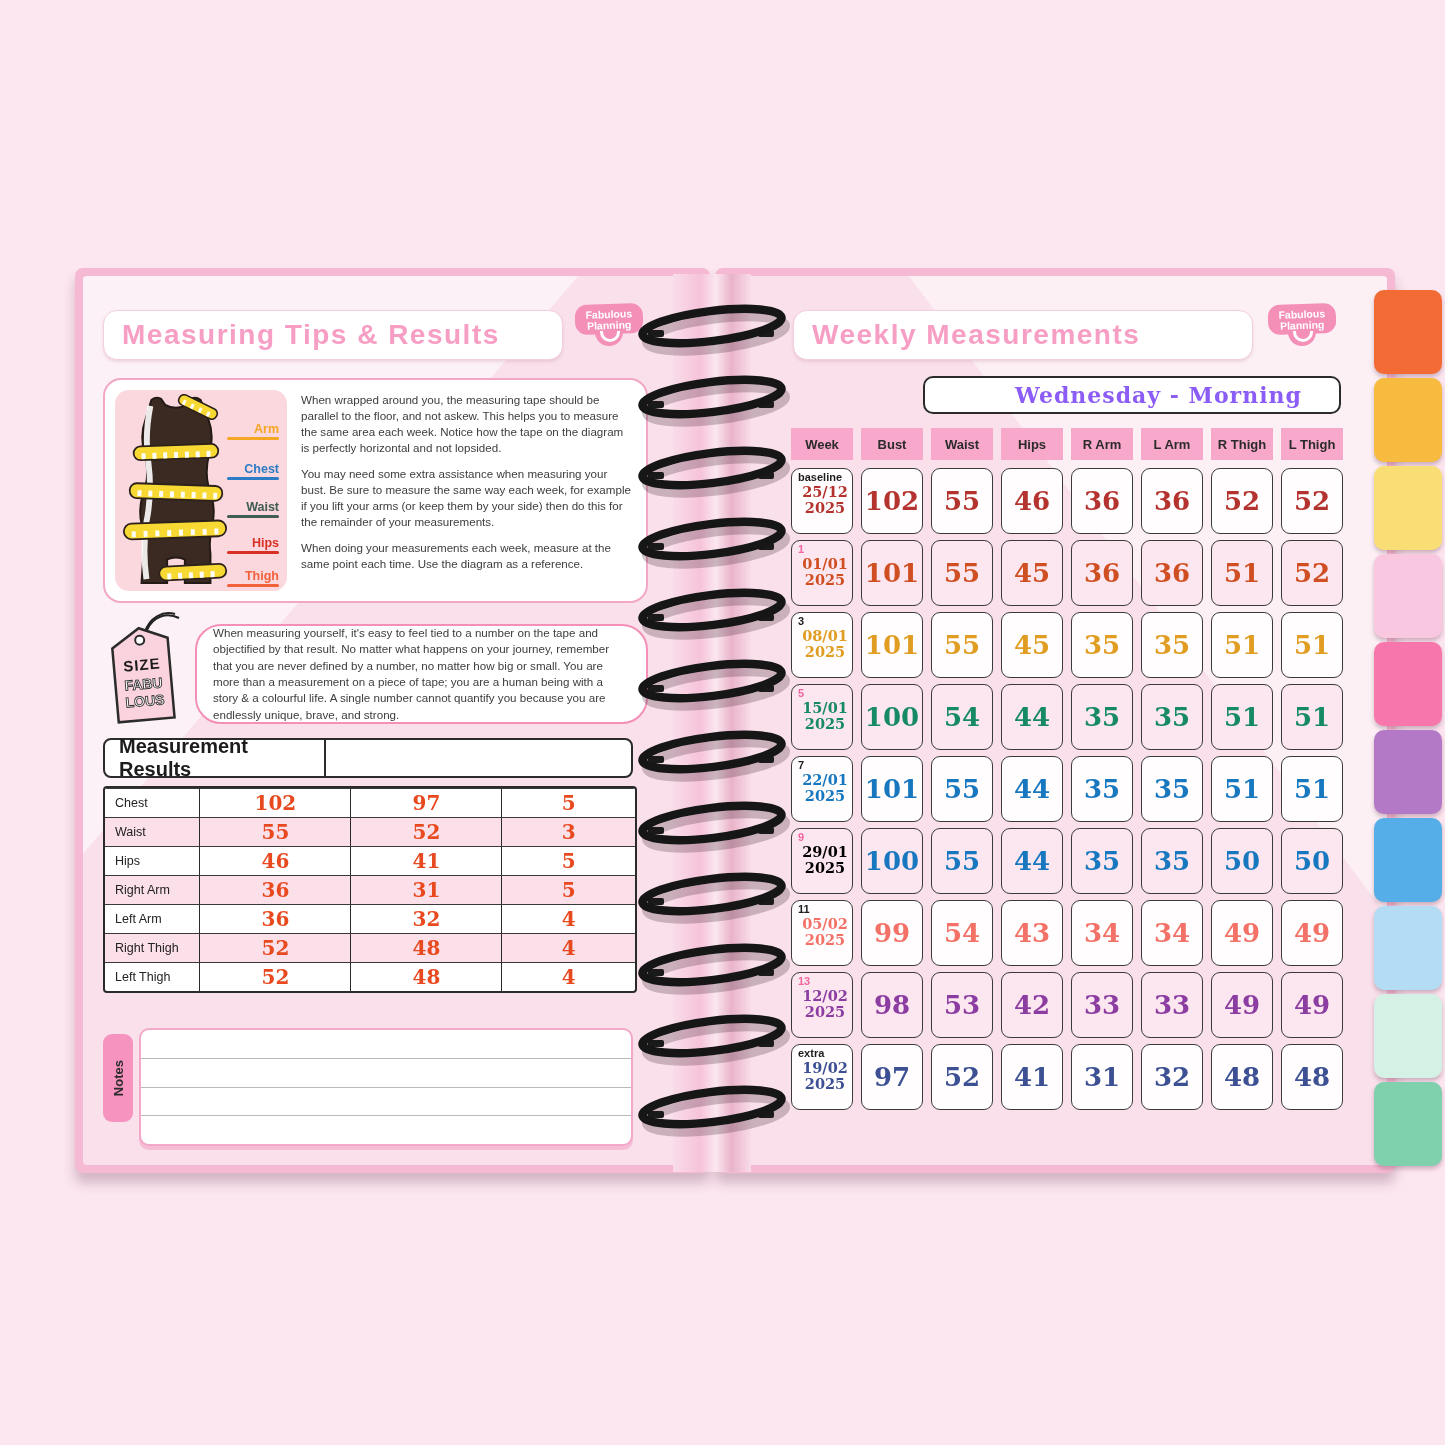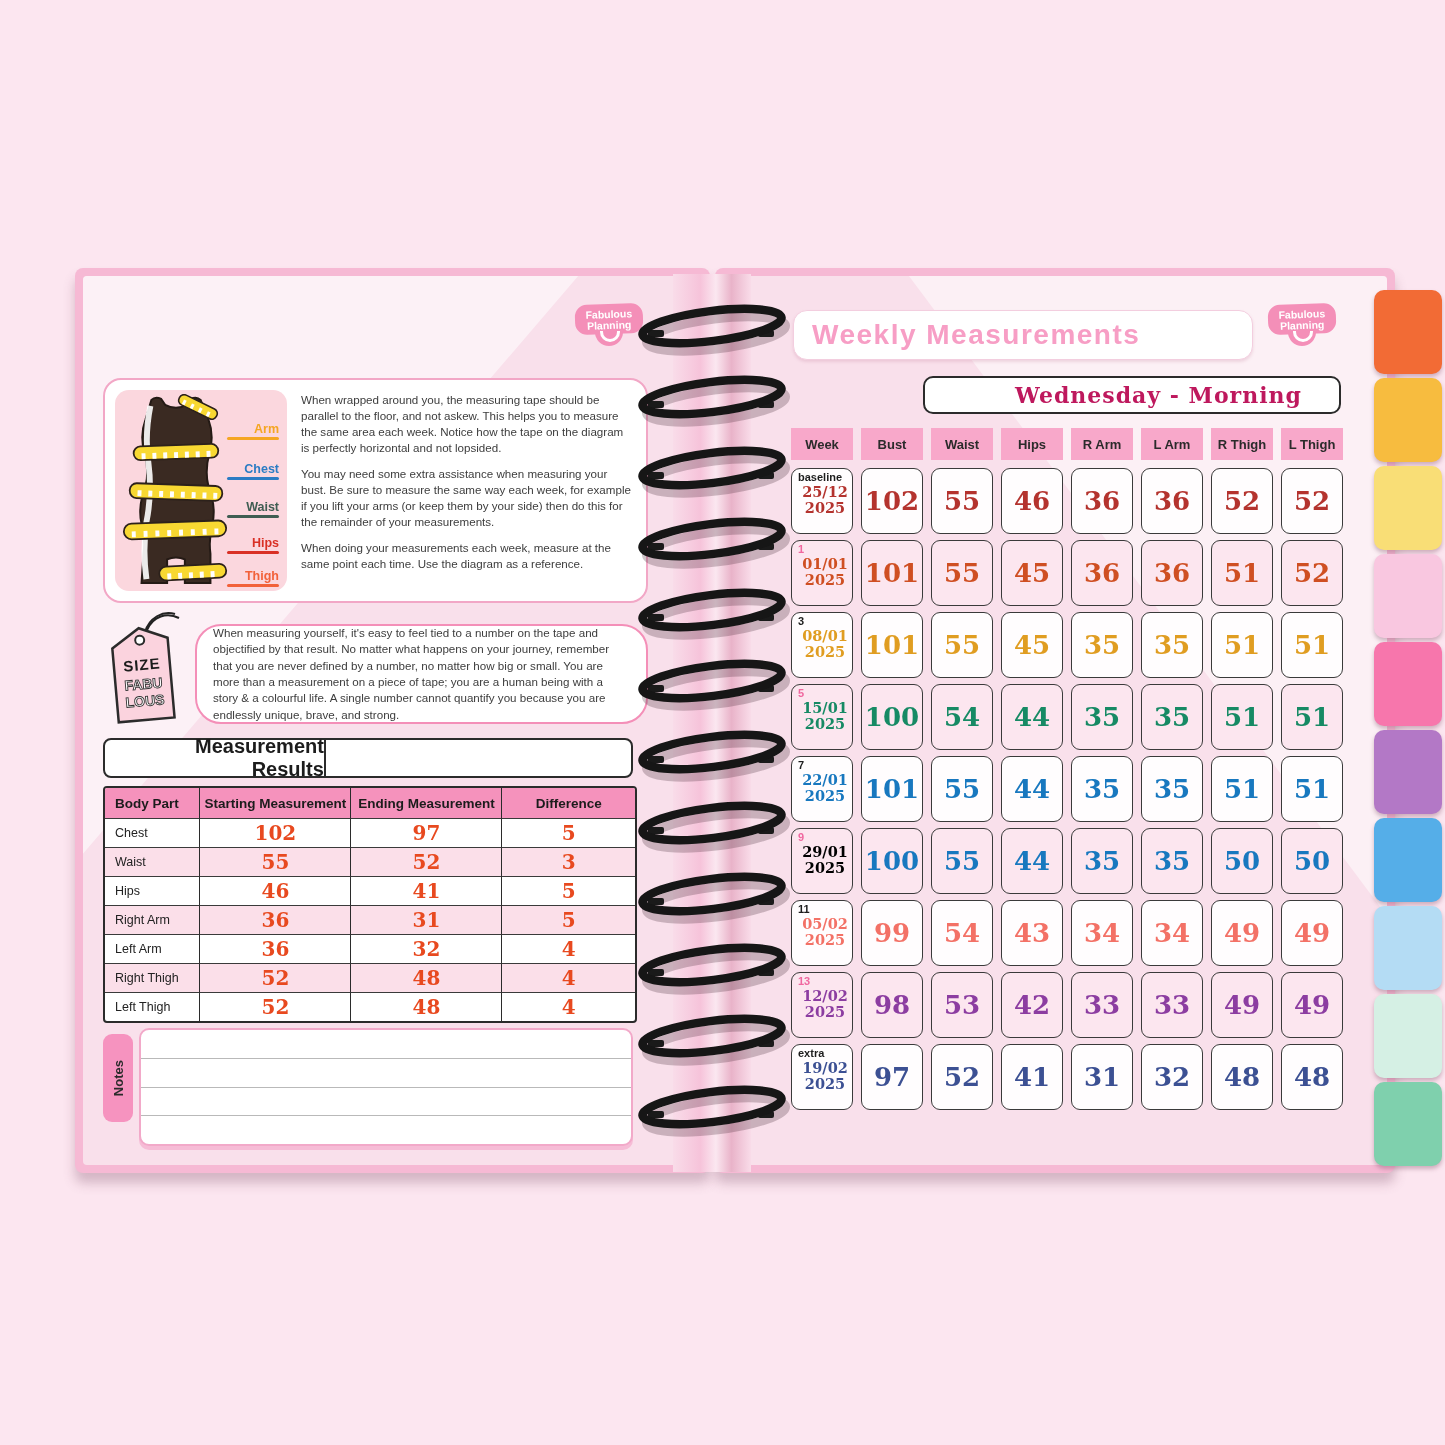--- a/index.html
+++ b/index.html
@@ -47,21 +47,21 @@
   .diagram-underline{height:3px;border-radius:2px;margin-top:1px;}
   .tips-text{flex:1;padding:2px 4px 0 14px;}
   .tip-paragraph{margin:0 0 10px 0;font-size:11.6px;line-height:1.38;color:#3d3d3d;}
 
   .size-tag{position:absolute;left:12px;top:332px;width:100px;height:120px;}
   .quote-panel{position:absolute;left:112px;top:348px;width:453px;height:100px;background:#fff;
         border:2px solid #f48fb8;border-radius:26px;box-sizing:border-box;padding:11px 16px;
         font-size:11.6px;line-height:1.42;color:#3d3d3d;display:flex;align-items:center;}
 
   .results-header{position:absolute;left:20px;top:462px;width:530px;height:40px;background:#fff;
-        border:2px solid #2b2b2b;border-radius:8px;box-sizing:border-box;display:flex;align-items:center;text-align:right;}
+        border:2px solid #2b2b2b;border-radius:8px;box-sizing:border-box;display:flex;align-items:center;}
   .results-header .cell-l{width:42%;border-right:2px solid #2b2b2b;height:100%;display:flex;
         align-items:center;padding-left:14px;box-sizing:border-box;font-weight:bold;font-size:20px;color:#1c1c1c;}
   .results-header .cell-r{flex:1;display:flex;align-items:center;padding-left:12px;gap:8px;}
   .date-label{font-size:15px;font-weight:bold;color:#1c1c1c;}
   .date-value{font-family:"DejaVu Serif",serif;font-weight:bold;font-size:22px;color:#e8491f;}
 
   .results-table{position:absolute;left:20px;top:510px;width:530px;border:2px solid #2b2b2b;
         border-radius:4px;overflow:hidden;background:#fff;}
   .rt-row{display:grid;grid-template-columns:18% 28.5% 28.5% 25%;}
   .rt-head{background:#f592bc;}
@@ -87,21 +87,21 @@
   
   .md-row{position:absolute;left:70px;top:100px;width:548px;height:38px;}
   .md-value-box{position:absolute;left:130px;top:0;right:0;height:38px;background:#fff;
         border:2px solid #2b2b2b;border-radius:10px;box-sizing:border-box;display:flex;align-items:center;
         padding-left:90px;}
   .md-banner{position:absolute;left:0;top:-2px;width:210px;height:42px;background:#ed3d92;
         border:2px solid #2b2b2b;box-sizing:border-box;border-radius:8px;
         clip-path:polygon(0 0,100% 0,calc(100% - 18px) 50%,100% 100%,0 100%);
         display:flex;align-items:center;padding-left:14px;}
   .md-banner span{font-weight:bold;font-size:16.5px;color:#1c1c1c;}
-  .md-value{font-family:"DejaVu Serif",serif;font-weight:bold;font-size:22px;color:#be185d;letter-spacing:1px;}
+  .md-value{font-family:"DejaVu Serif",serif;font-weight:bold;font-size:22px;color:#8b5cf6;letter-spacing:1px;}
 
   .grid8{display:grid;grid-template-columns:repeat(8,62px);column-gap:8px;}
   .chips{position:absolute;left:68px;top:152px;}
   .chip{height:32px;background:#f8a8ca;border-radius:0;display:flex;align-items:center;
         justify-content:center;font-weight:bold;font-size:13px;color:#2b2b2b;}
 
   .meas-rows{position:absolute;left:68px;top:192px;}
   .meas-row{margin-bottom:6px;}
   .mcell{height:66px;border:1.6px solid #3a3a3a;border-radius:9px;box-sizing:border-box;background:#fffdfe;
         display:flex;align-items:center;justify-content:center;}
@@ -117,20 +117,23 @@
         box-shadow:0 3px 4px rgba(120,70,95,.35);}
 </style>
 </head>
 <body>
 
 <div class="notebook">
 
   <div class="page page-left">
     <div class="page-inner">
 
+      <div class="title-bar" style="left:20px;top:34px;width:460px;">
+        <span class="title-text">Measuring Tips &amp; Results</span>
+      </div>
       <div class="logo" style="left:492px;top:28px;">
         <div class="logo-bubble">
           <div>Fabulous</div>
           <div>Planning</div>
         </div>
         <div class="logo-smile"></div>
       </div>
 
       <div class="tips-panel">
         <div class="diagram-box">
@@ -216,26 +219,20 @@
 
       <div class="quote-panel">
         <span>When measuring yourself, it's easy to feel tied to a number on the tape and objectified by that result. No matter what happens on your journey, remember that you are never defined by a number, no matter how big or small. You are more than a measurement on a piece of tape; you are a human being with a story &amp; a colourful life. A single number cannot quantify you because you are endlessly unique, brave, and strong.</span>
       </div>
 
       <div class="results-header">
         <div class="cell-l">Measurement Results</div>
       </div>
 
       <div class="results-table" id="results-table">
-          <div class="rt-row rt-head">
-            <div class="rt-cell">Body Part</div>
-            <div class="rt-cell">Starting Measurement</div>
-            <div class="rt-cell">Ending Measurement</div>
-            <div class="rt-cell">Difference</div>
-          </div>
           <div class="rt-row">
             <div class="rt-cell rt-part">Chest</div>
             <div class="rt-cell rt-val">102</div>
             <div class="rt-cell rt-val">97</div>
             <div class="rt-cell rt-val">5</div>
           </div>
           <div class="rt-row shaded">
             <div class="rt-cell rt-part">Waist</div>
             <div class="rt-cell rt-val">55</div>
             <div class="rt-cell rt-val">52</div>

